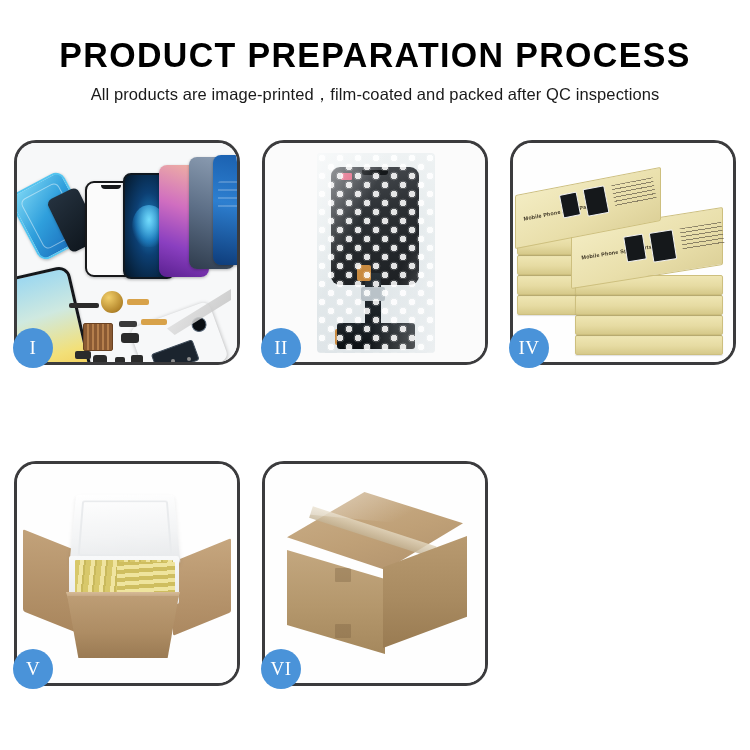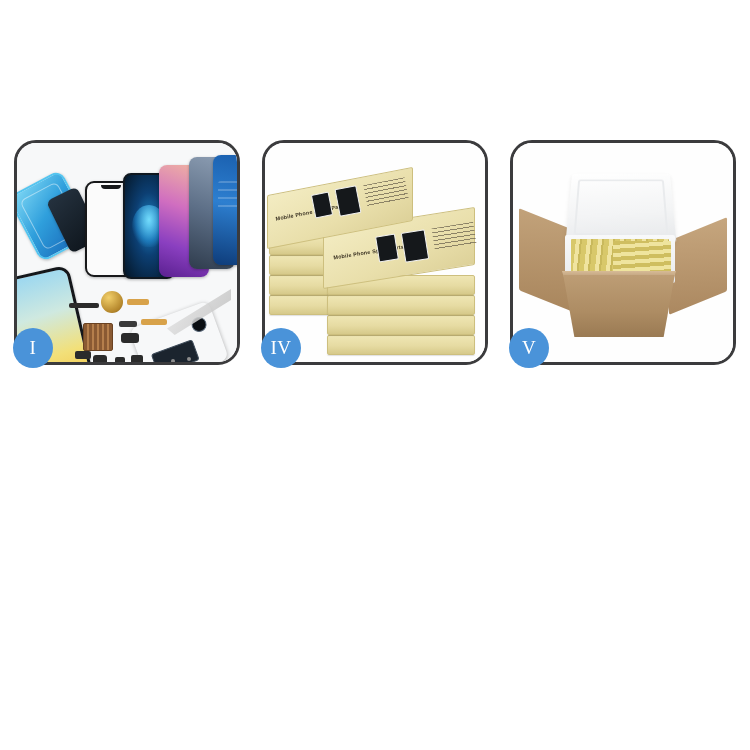--- a/index.html
+++ b/index.html
@@ -461,20 +461,24 @@
     position:absolute; left:18px; top:22px; width:186px; height:60px;
     background: linear-gradient(150deg, rgba(255,255,255,0.55), rgba(255,255,255,0) 60%);
     clip-path: polygon(40% 0, 100% 30%, 90% 70%, 5% 45%);
   }
 </style>
 </head>
 <body>
 
 <div class="page">
 
+  <div class="header">
+    <div class="title">PRODUCT PREPARATION PROCESS</div>
+    <div class="subtitle">All products are image-printed，film-coated and packed after QC inspections</div>
+  </div>
 
   <div class="grid">
 
     <div class="panel">
       <div class="panel-inner p1">
         <div class="phone ph-adh"></div>
         <div class="phone ph-small-dark"></div>
         <div class="phone ph-white"></div>
         <div class="phone ph-blue-jelly">
           <div class="jelly"></div>
@@ -502,20 +506,40 @@
           <div class="flex-cable" style="left:44px;top:28px;width:18px;background:#3a3a3a;"></div>
           <div class="screw" style="left:96px;top:66px;"></div>
 
           <div class="screw" style="left:112px;top:64px;"></div>
         </div>
         <div class="tweezer"></div>
       </div>
       <div class="badge">I</div>
     </div>
 
+    <div class="panel">
+      <div class="panel-inner p2">
+        <div class="bubblebag">
+          <div class="lcd">
+            <div class="notch"></div>
+            <div class="pinkdot"></div>
+          </div>
+          <div class="flexstrip">
+            <div class="conn"></div>
+          </div>
+          <div class="tape-tan" style="left:40px;top:112px;"></div>
+          <div class="tape-tan" style="left:18px;top:176px;"></div>
+          <div class="tape-tan" style="left:82px;top:176px;"></div>
+          <div class="bottomboard"></div>
+          <div class="bubbles"></div>
+          <div class="bagsheen"></div>
+        </div>
+      </div>
+      <div class="badge">II</div>
+    </div>
 
 
     <div class="panel">
       <div class="panel-inner p4">
         <div class="stack">
 
           <div class="kbox" style="left:2px;  top:138px; width:132px; height:20px;"></div>
           <div class="kbox" style="left:2px;  top:118px; width:132px; height:20px;"></div>
           <div class="kbox" style="left:2px;  top:98px;  width:132px; height:20px;"></div>
           <div class="kbox" style="left:2px;  top:78px;  width:132px; height:20px;"></div>
@@ -548,15 +572,28 @@
         <div class="v-foamlid"></div>
         <div class="v-foambox"></div>
         <div class="v-yellows"></div>
         <div class="v-yellows2"></div>
         <div class="v-rim"></div>
         <div class="v-front"></div>
       </div>
       <div class="badge">V</div>
     </div>
 
+    <div class="panel">
+      <div class="panel-inner p6">
+        <div class="c-top"></div>
+        <div class="c-tape"></div>
+        <div class="c-left">
+          <div class="c-tab" style="left:48px;top:18px;width:16px;height:14px;"></div>
+          <div class="c-tab" style="left:48px;top:74px;width:16px;height:14px;"></div>
+        </div>
+        <div class="c-right"></div>
+        <div class="c-wrapsheen"></div>
+      </div>
+      <div class="badge">VI</div>
+    </div>
 
   </div>
 </div>
 
 </body></html>

